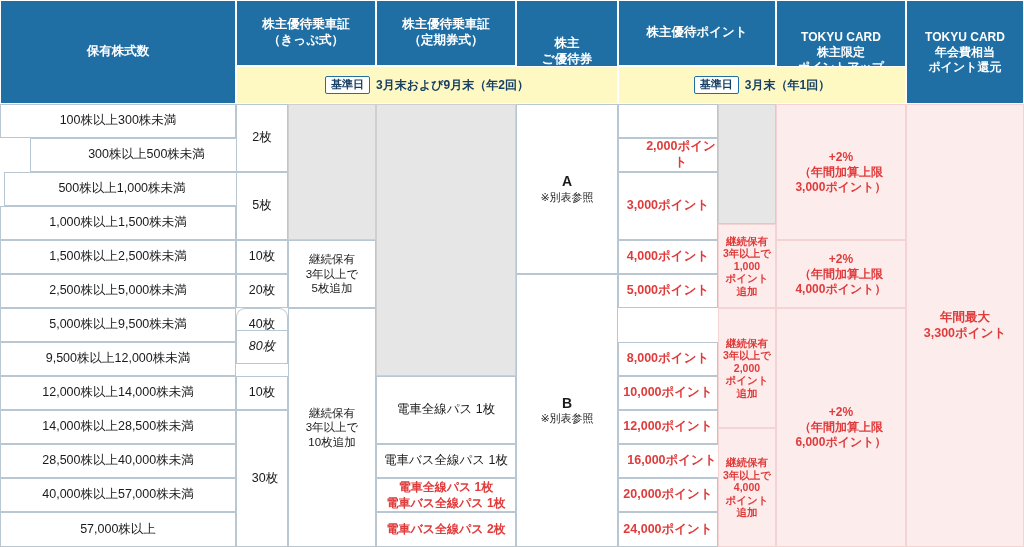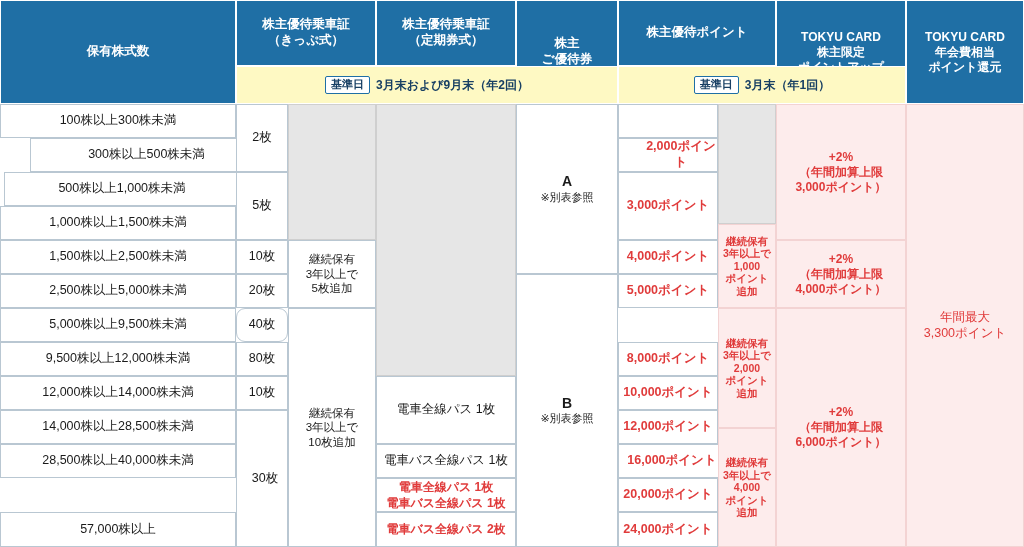--- a/index.html
+++ b/index.html
@@ -102,40 +102,43 @@
     </div>
   <div class="cell rowcell" style="left:0px;top:376px;width:236px;height:34px;">
       <span>12,000株以上14,000株未満</span>
     </div>
   <div class="cell rowcell" style="left:0px;top:410px;width:236px;height:34px;">
       <span>14,000株以上28,500株未満</span>
     </div>
   <div class="cell rowcell" style="left:0px;top:444px;width:236px;height:34px;">
       <span>28,500株以上40,000株未満</span>
     </div>
+  <div class="cell rowcell" style="left:0px;top:478px;width:236px;height:34px;">
+      <span>40,000株以上57,000株未満</span>
+    </div>
   <div class="cell rowcell" style="left:0px;top:512px;width:236px;height:35px;">
       <span>57,000株以上</span>
     </div>
 
   <div class="cell plain" style="left:236px;top:104px;width:52px;height:68px;">
       <span>2枚</span>
     </div>
   <div class="cell plain" style="left:236px;top:172px;width:52px;height:68px;">
       <span>5枚</span>
     </div>
   <div class="cell plain" style="left:236px;top:240px;width:52px;height:34px;">
       <span>10枚</span>
     </div>
   <div class="cell plain" style="left:236px;top:274px;width:52px;height:34px;">
       <span>20枚</span>
     </div>
   <div class="cell plain" style="left:236px;top:308px;width:52px;height:34px;border-radius:9px;">
       <span>40枚</span>
     </div>
-  <div class="cell plain" style="left:236px;top:342px;width:52px;height:34px;">
+  <div class="cell plain" style="left:236px;top:330px;width:52px;height:34px;font-style:italic;">
       <span>80枚</span>
     </div>
   <div class="cell plain" style="left:236px;top:376px;width:52px;height:34px;">
       <span>10枚</span>
     </div>
   <div class="cell plain" style="left:236px;top:410px;width:52px;height:137px;padding-left:6px;">
       <span>30枚</span>
     </div>
 
   <div class="cell gray" style="left:288px;top:104px;width:88px;height:136px;"></div>
@@ -239,17 +242,17 @@
 （年間加算上限
 4,000ポイント）</span>
   </div>
   <div class="cell pinkpale" style="left:776px;top:308px;width:130px;height:239px;">
     <span class="redtxt" style="white-space:pre-line;font-size:12px;font-weight:bold;">+2%
 （年間加算上限
 6,000ポイント）</span>
   </div>
 
   <div class="cell pinkpale" style="left:906px;top:104px;width:118px;height:443px;">
-    <span class="redtxt" style="white-space:pre-line;font-size:12.5px;font-weight:normal;">年間最大
+    <span class="redtxt" style="white-space:pre-line;font-size:12.5px;font-weight:bold;">年間最大
 3,300ポイント</span>
   </div>
 
 </div>
 
 </body></html>

